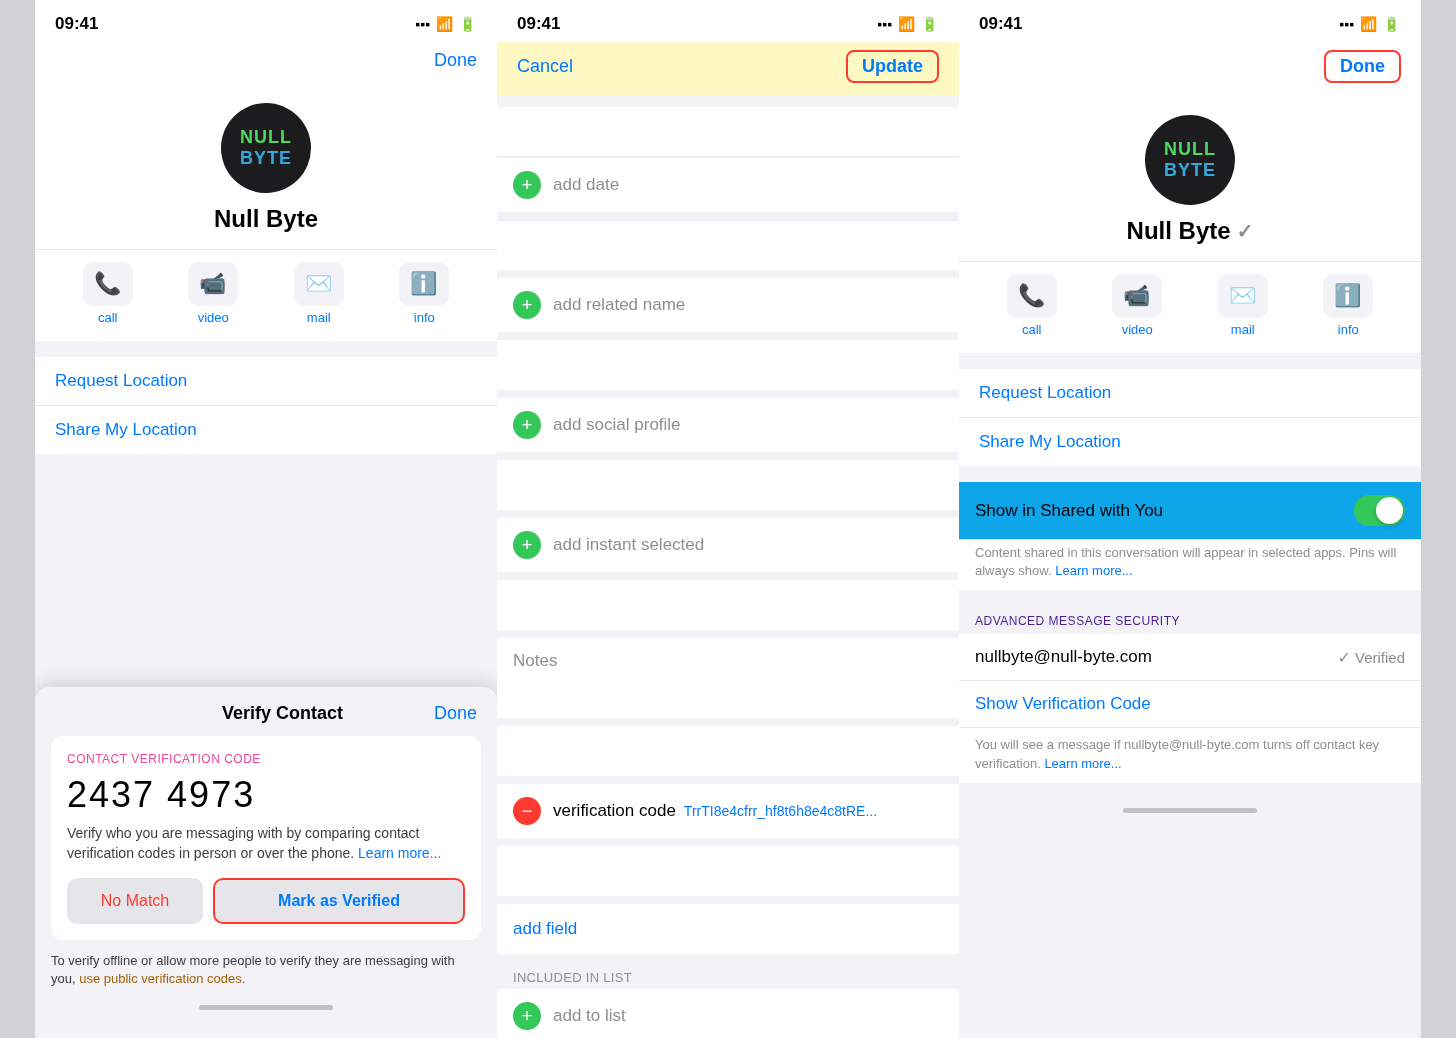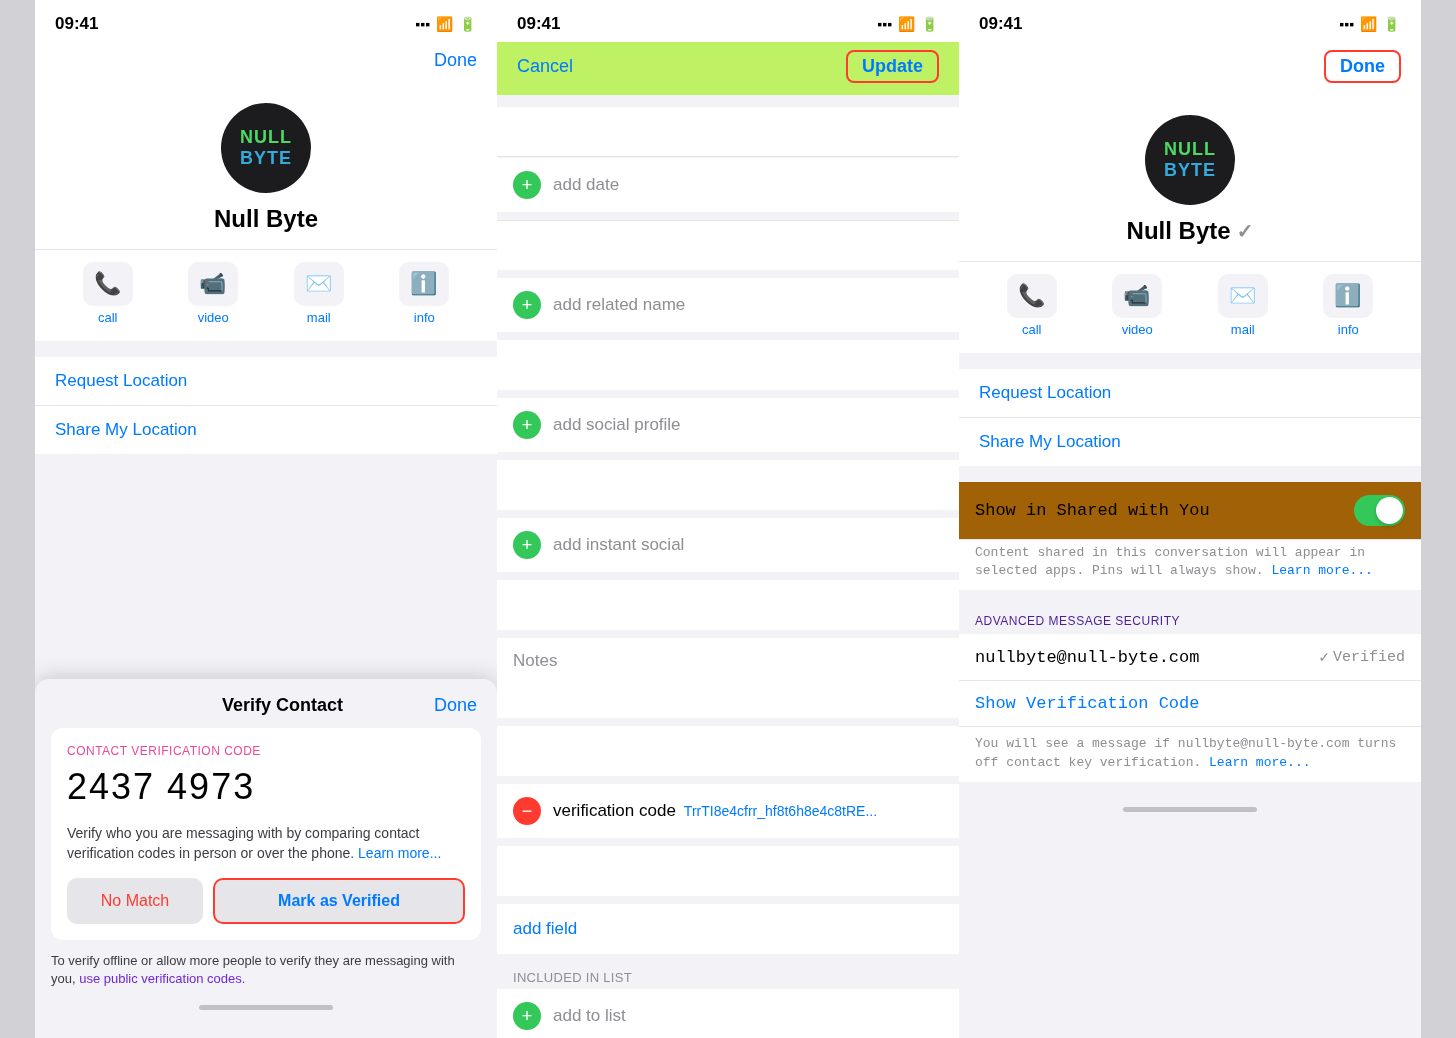--- a/index.html
+++ b/index.html
@@ -189,21 +189,21 @@
       font-size: 12px;
       color: #ec4899;
       letter-spacing: 0.5px;
       margin-bottom: 8px;
       font-weight: 400;
     }
     .verify-code {
       font-size: 36px;
       font-weight: 300;
       color: #000;
-      margin-bottom: 16px;
+      margin-bottom: 8px;
       letter-spacing: 2px;
     }
     .verify-desc {
       font-size: 14px;
       color: #3c3c43;
       line-height: 1.4;
       margin-bottom: 14px;
     }
     .verify-desc a {
       color: #007aff;
@@ -237,30 +237,30 @@
       cursor: pointer;
     }
 
     .verify-footer {
       padding: 12px 16px 0;
       font-size: 13px;
       color: #3c3c43;
       line-height: 1.4;
     }
     .verify-footer a {
-      color: #6d28d9;
+      color: #a16207;
       text-decoration: none;
     }
 
     
     .panel2 {
       background: #f2f2f7;
     }
     .panel2-header {
-      background: #bef264;
+      background: #fef9c3;
       display: flex;
       justify-content: space-between;
       align-items: center;
       padding: 8px 20px 12px;
     }
     .btn-cancel {
       color: #007aff;
       font-size: 18px;
       background: none;
       border: none;
@@ -398,23 +398,22 @@
       border-radius: 50%;
       position: absolute;
       top: 2px;
       box-shadow: 0 2px 4px rgba(0,0,0,0.2);
       transition: left 0.2s;
     }
     .toggle-on .toggle-knob { left: 22px; }
     .toggle-off .toggle-knob { left: 2px; }
 
     .settings-card {
-      background: #a16207;
+      background: #0ea5e9;
       margin: 0 0 8px 0;
-      font-family: Liberation Mono, monospace;
     }
     .settings-row {
       display: flex;
       align-items: center;
       justify-content: space-between;
       padding: 13px 16px;
       border-bottom: 1px solid #e5e5ea;
       min-height: 50px;
     }
     .settings-row:last-child {
@@ -647,21 +646,21 @@
         <div class="edit-icon-add">+</div>
         <span class="edit-text">add social profile</span>
       </div>
     </div>
 
     <div style="background:white; height:50px; margin-bottom:8px;"></div>
 
     <div class="edit-card">
       <div class="edit-row">
         <div class="edit-icon-add">+</div>
-        <span class="edit-text">add instant social</span>
+        <span class="edit-text">add instant selected</span>
       </div>
     </div>
 
     <div style="background:white; height:50px; margin-bottom:8px;"></div>
 
     <div class="notes-row">
       <span>Notes</span>
     </div>
 
     <div style="background:white; height:50px; margin-bottom:8px;"></div>

